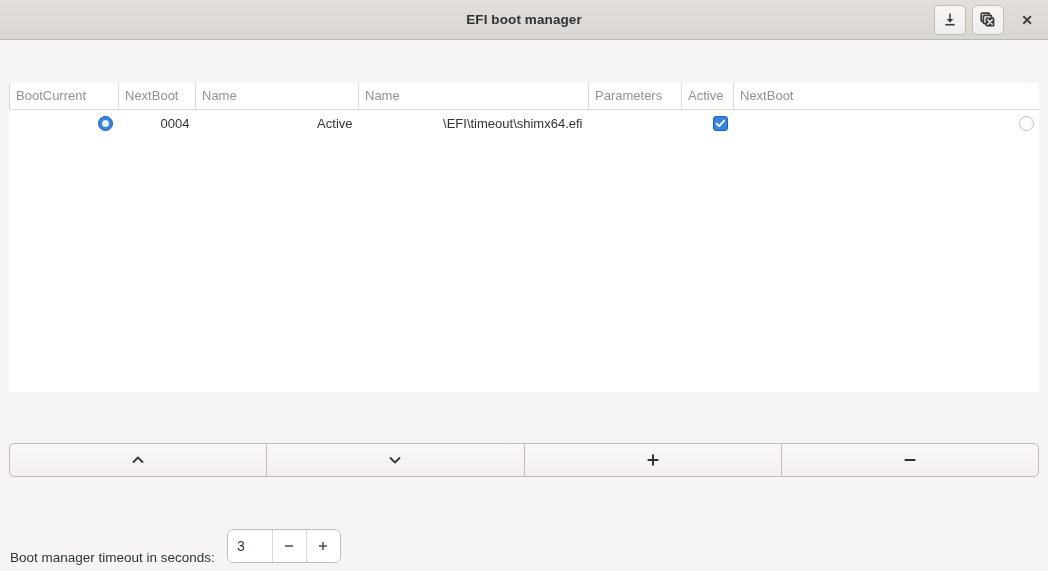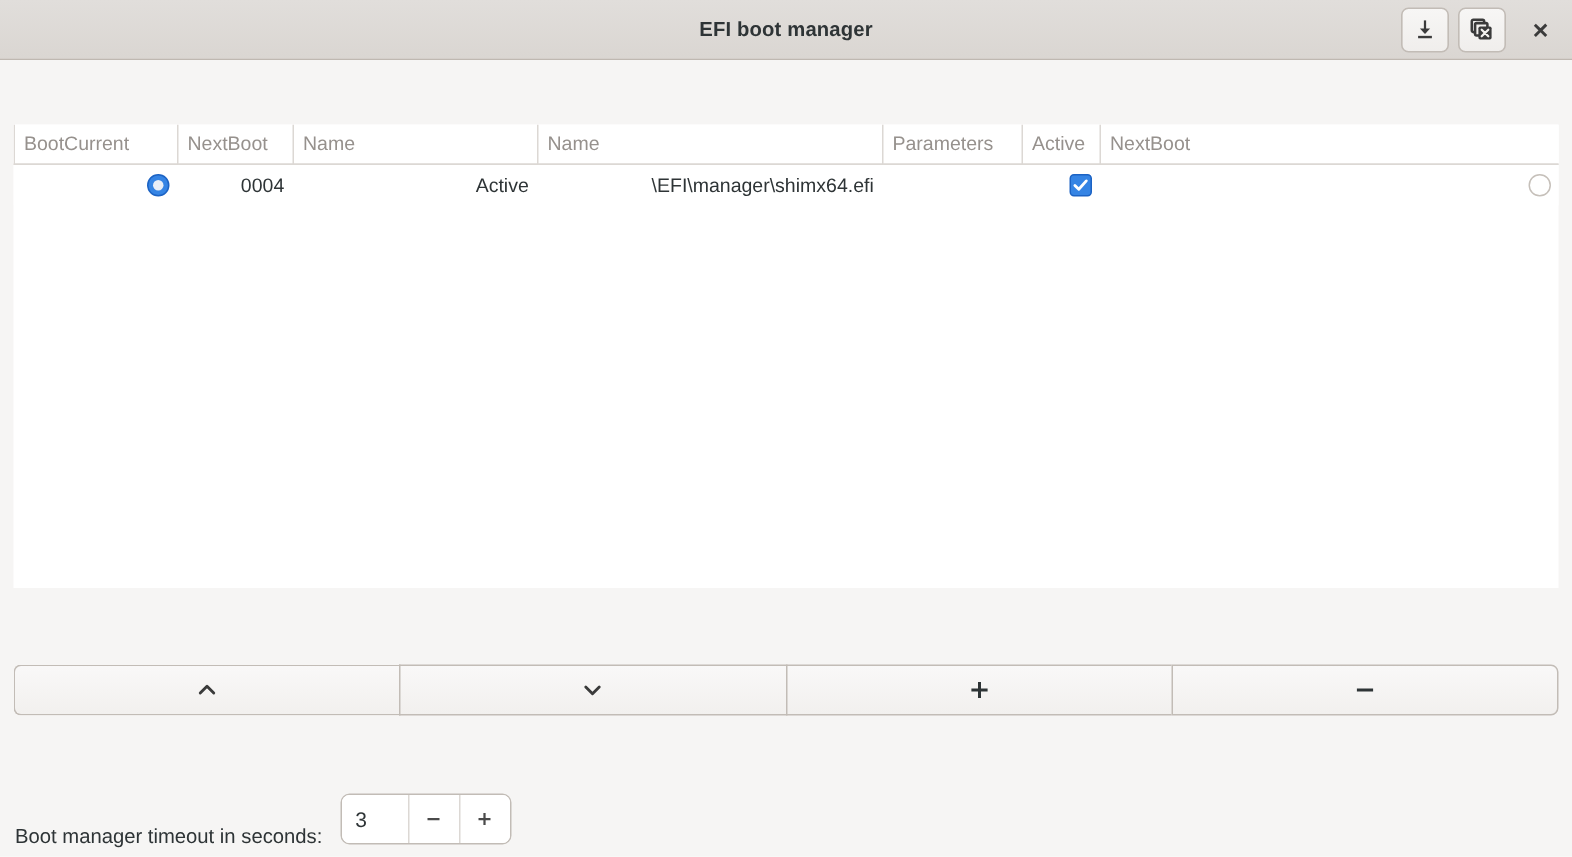--- a/index.html
+++ b/index.html
@@ -328,21 +328,21 @@
             <th>NextBoot</th>
           </tr>
         </thead>
         <tbody>
           <tr>
             <td class="ctr">
               <span class="radio on"></span>
             </td>
             <td>0004</td>
             <td>Active</td>
-            <td>\EFI\manager\shimx64.efi</td>
+            <td>\EFI\timeout\shimx64.efi</td>
             <td></td>
             <td class="ctr">
               <span class="checkbox on">
                 <svg width="11" height="11" viewBox="0 0 11 11">
                   <path d="M1.6 5.6 L4.2 8.2 L9.2 2.6" stroke="#ffffff" stroke-width="1.9" fill="none" stroke-linecap="round" stroke-linejoin="round"></path>
                 </svg>
               </span>
             </td>
             <td class="ctr">
               <span class="radio off"></span>

